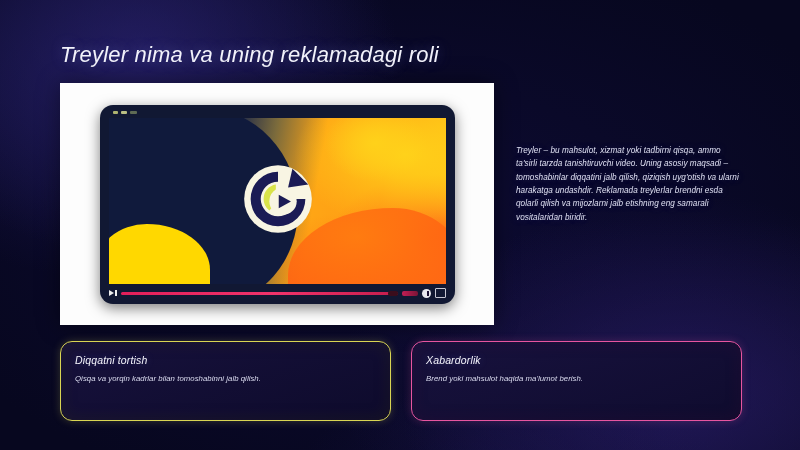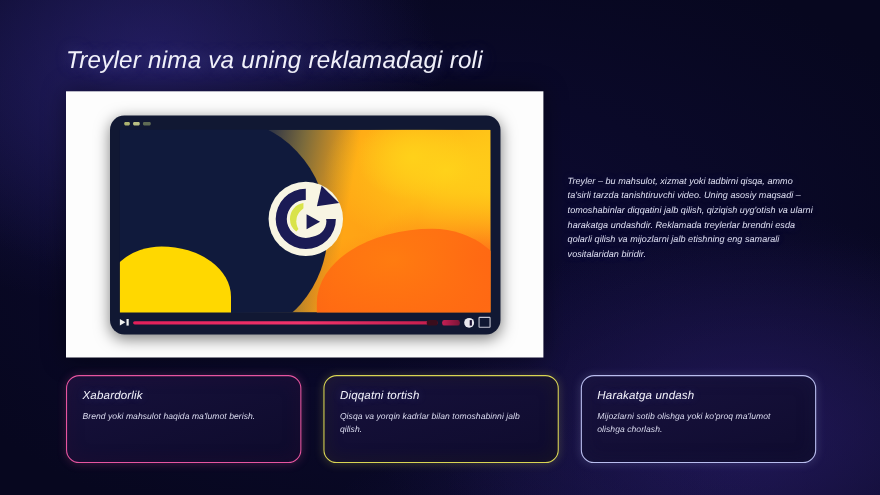--- a/index.html
+++ b/index.html
@@ -234,21 +234,21 @@
     width: 9px; height: 8px;
     border: 1.5px solid #d9d9e4;
     border-radius: 1px;
     opacity: .9;
   }
 
   
   .lead-copy {
     position: absolute;
     left: 516px;
-    top: 150px;
+    top: 136px;
     width: 226px;
     font-size: 8.2px;
     line-height: 1.62;
     color: #dfe0f2;
     letter-spacing: 0.05px;
     text-shadow: 0 0 8px rgba(120,130,230,0.28);
   }
 
   
   .cards {
@@ -337,30 +337,26 @@
         <div class="ctl-full"></div>
       </div>
 
     </div>
   </div>
 
   <p class="lead-copy">Treyler – bu mahsulot, xizmat yoki tadbirni qisqa, ammo ta'sirli tarzda tanishtiruvchi video. Uning asosiy maqsadi – tomoshabinlar diqqatini jalb qilish, qiziqish uyg'otish va ularni harakatga undashdir. Reklamada treylerlar brendni esda qolarli qilish va mijozlarni jalb etishning eng samarali vositalaridan biridir.</p>
 
   <div class="cards">
 
+    <div class="card card-0">
+      <div class="card-title">Diqqatni tortish</div>
+      <div class="card-body">Qisqa va yorqin kadrlar bilan tomoshabinni jalb qilish.</div>
+    </div>
+
     <div class="card card-1">
       <div class="card-title">Xabardorlik</div>
       <div class="card-body">Brend yoki mahsulot haqida ma'lumot berish.</div>
     </div>
 
-    <div class="card card-0">
-      <div class="card-title">Diqqatni tortish</div>
-      <div class="card-body">Qisqa va yorqin kadrlar bilan tomoshabinni jalb qilish.</div>
-    </div>
-
-    <div class="card card-2">
-      <div class="card-title">Harakatga undash</div>
-      <div class="card-body">Mijozlarni sotib olishga yoki ko'proq ma'lumot olishga chorlash.</div>
-    </div>
 
   </div>
 
 </div>
 
 </body></html>

